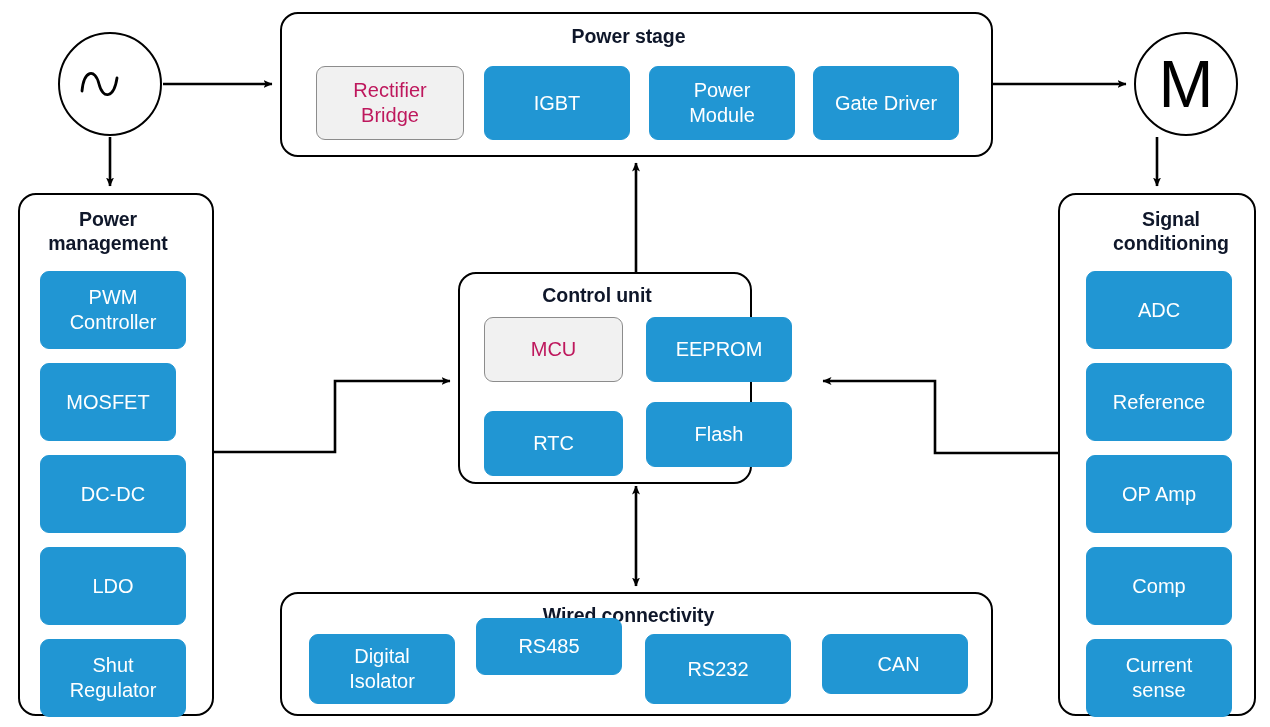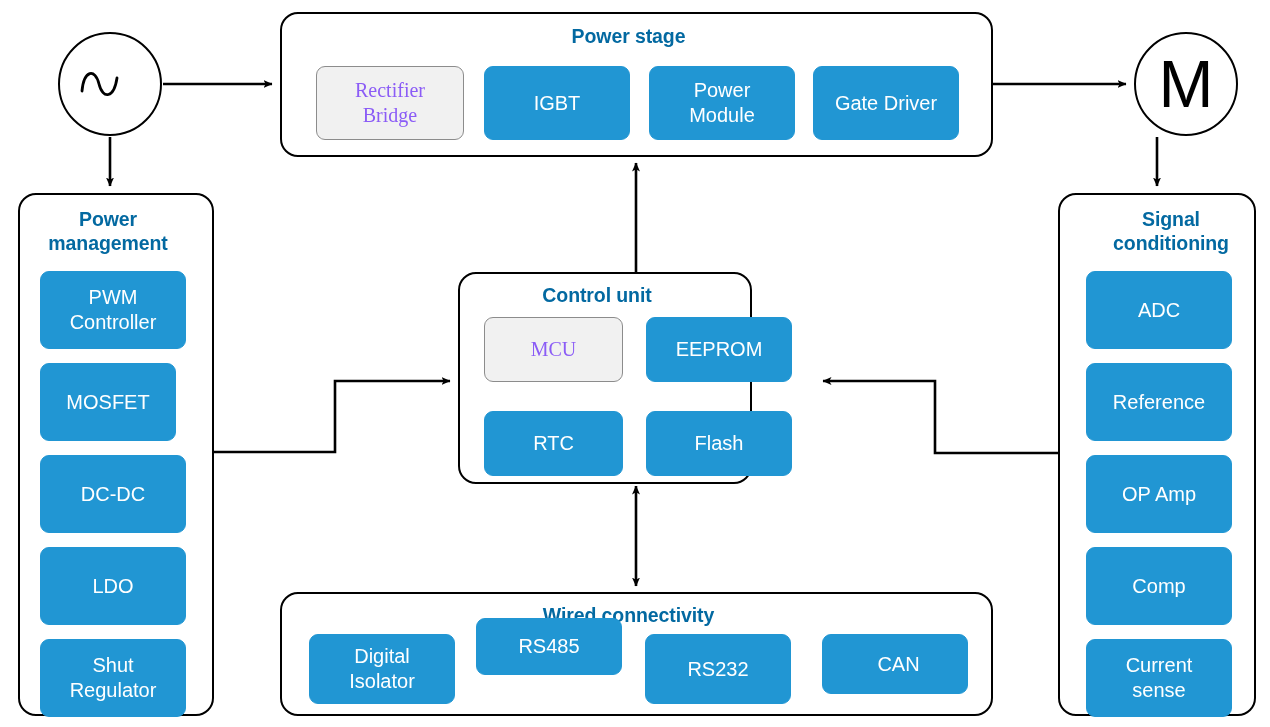--- a/index.html
+++ b/index.html
@@ -34,21 +34,21 @@
     background: #ffffff;
   }
   .group-title {
     position: absolute;
     left: 0;
     right: 16px;
     text-align: center;
     font-weight: bold;
     font-size: 19.5px;
     line-height: 24px;
-    color: #0369a1;
+    color: #0f172a;
     letter-spacing: -0.1px;
   }
   .chip {
     position: absolute;
     box-sizing: border-box;
     display: flex;
     align-items: center;
     justify-content: center;
     text-align: center;
     border-radius: 9px;
@@ -56,23 +56,22 @@
     line-height: 25px;
     white-space: pre-line;
   }
   .chip.blue {
     background: #2196d3;
     color: #ffffff;
     border: 1px solid #2196d3;
   }
   .chip.gray {
     background: #f1f1f1;
-    color: #8b5cf6;
+    color: #be185d;
     border: 1.4px solid #8c8c8c;
-    font-family: Liberation Serif, serif;
   }
   .node-circle {
     position: absolute;
     box-sizing: border-box;
     border: 2.4px solid #000000;
     border-radius: 50%;
     background: #ffffff;
     display: flex;
     align-items: center;
     justify-content: center;
@@ -164,21 +163,21 @@
     <div class="chip blue" style="left:26px; top:444px; width:146px; height:78px;">Current
 sense</div>
     <div class="chip blue" style="left:26px; top:352px; width:146px; height:78px;">Comp</div>
   </div>
 
   <div class="group-box" style="left:458px; top:272px; width:294px; height:212px;">
     <div class="group-title" style="top:9px;">Control unit</div>
     <div class="chip gray" style="left:24px; top:43px; width:139px; height:65px;">MCU</div>
     <div class="chip blue" style="left:186px; top:43px; width:146px; height:65px;">EEPROM</div>
     <div class="chip blue" style="left:24px; top:137px; width:139px; height:65px;">RTC</div>
-    <div class="chip blue" style="left:186px; top:137px; width:146px; height:65px;">Flash</div>
+    <div class="chip blue" style="left:186px; top:128px; width:146px; height:65px;">Flash</div>
   </div>
 
   <div class="group-box" style="left:280px; top:592px; width:713px; height:124px;">
     <div class="group-title" style="top:9px;">Wired connectivity</div>
     <div class="chip blue" style="left:27px; top:40px; width:146px; height:70px;">Digital
 Isolator</div>
     <div class="chip blue" style="left:194px; top:24px; width:146px; height:57px;">RS485</div>
     <div class="chip blue" style="left:363px; top:40px; width:146px; height:70px;">RS232</div>
     <div class="chip blue" style="left:540px; top:40px; width:146px; height:60px;padding-left:7px;">CAN</div>
   </div>

